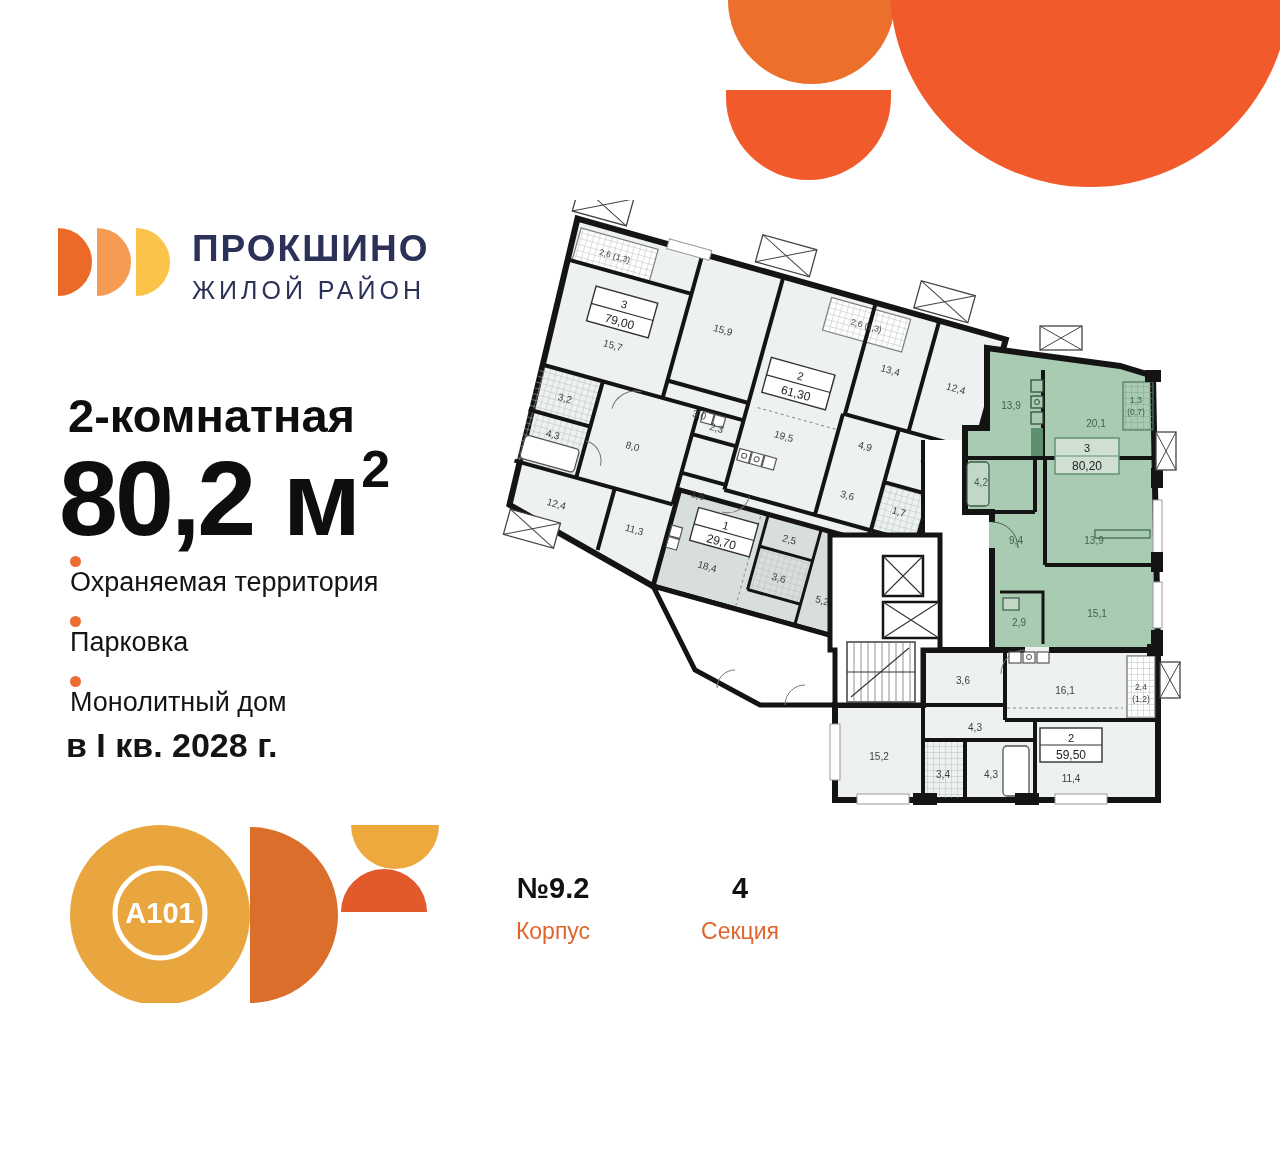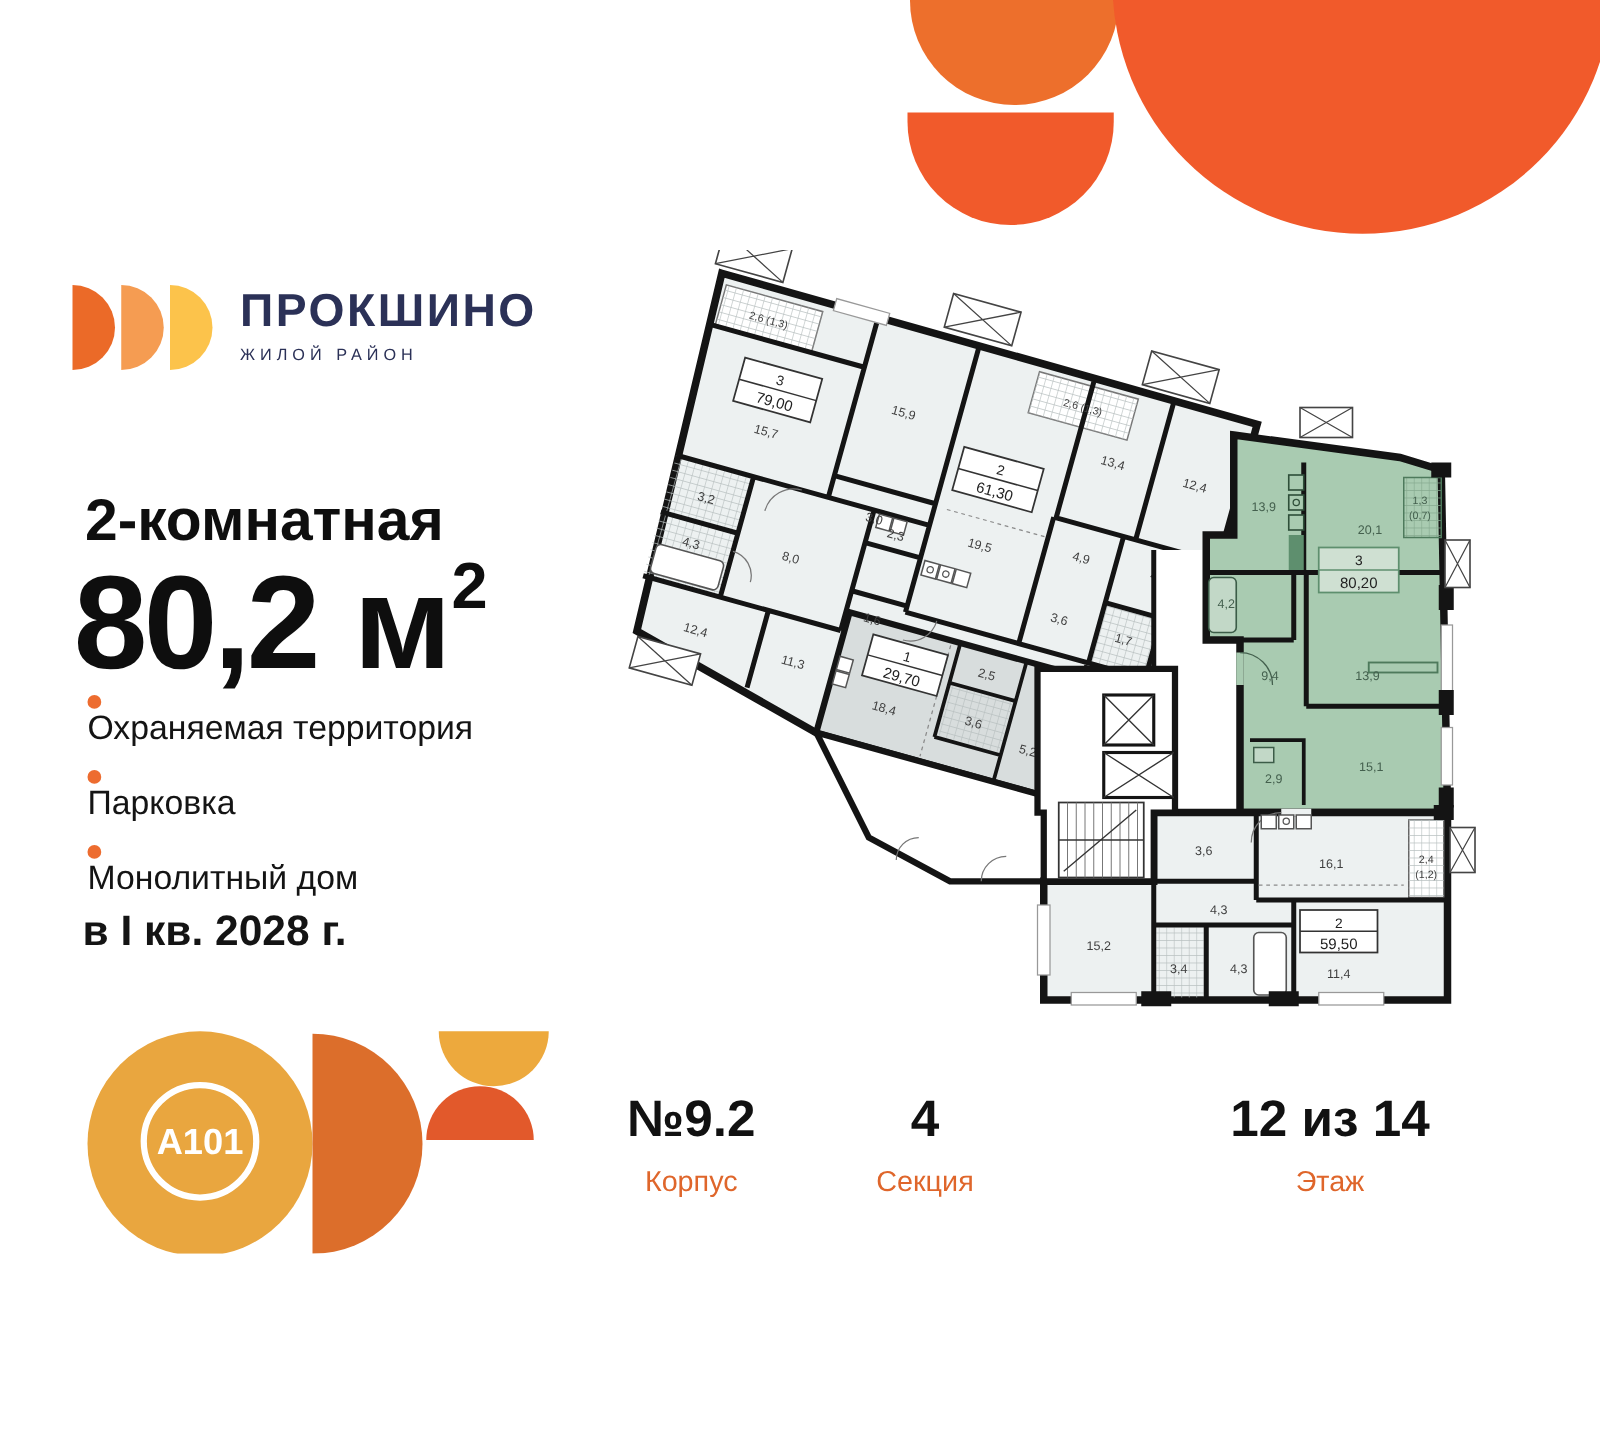--- a/index.html
+++ b/index.html
@@ -10,38 +10,38 @@
   .semi1{left:728px;top:0;width:167px;height:84px;background:#ED6F2C;border-radius:0 0 84px 84px;}
   .semi2{left:726px;top:90px;width:165px;height:90px;background:#F15A2B;border-radius:0 0 88px 88px;}
   .bigcircle{left:890px;top:-213px;width:400px;height:400px;background:#F15A2B;border-radius:50%;}
   
   .brand{position:absolute;left:58px;top:228px;display:flex;align-items:flex-start;}
   .crescents{display:flex;gap:5px;margin-right:22px;}
   .crescent{width:34px;height:68px;border-radius:0 34px 34px 0;}
   .c1{background:#EB6A28;} .c2{background:#F59C52;} .c3{background:#FCC34B;}
   .brandtext{padding-top:2px;}
   .brandname{font-size:37px;font-weight:bold;color:#2B3157;letter-spacing:2px;line-height:1;}
-  .brandtag{font-size:13px;color:#2B3157;letter-spacing:4px;margin-top:9px;}
+  .brandtag{font-size:25px;color:#2B3157;letter-spacing:4px;margin-top:9px;}
   
   .rooms-title{position:absolute;left:68px;top:388px;font-size:47px;font-weight:800;color:#0e0e0e;}
   .area-line{position:absolute;left:59px;top:438px;color:#0e0e0e;}
   .area-value{font-size:106px;font-weight:800;letter-spacing:-3px;}
   .area-unit{font-size:106px;font-weight:800;}
   .area-sup{font-size:52px;font-weight:800;vertical-align:48px;}
   
   .features{position:absolute;left:70px;top:556px;}
   .feature{display:flex;margin-bottom:18px;flex-direction:column;}
   .dot{width:11px;height:11px;border-radius:50%;background:#ED6C2F;margin-right:15px;flex:none;}
   .feature span{font-size:27px;color:#141414;}
   
   .keys1{position:absolute;left:66px;top:680px;font-size:34px;font-weight:bold;color:#E2662E;}
   .keys2{position:absolute;left:66px;top:726px;font-size:34px;font-weight:bold;color:#141414;}
   
   .info-col{position:absolute;text-align:center;}
-  .info-value{font-size:41px;font-weight:800;color:#111;}
+  .info-value{font-size:29px;font-weight:800;color:#111;}
   .info-label{font-size:23px;color:#DF662B;margin-top:13px;}
   .col1{left:453px;top:872px;width:200px;}
   .col2{left:640px;top:872px;width:200px;}
   .col3{left:944px;top:872px;width:240px;}
   
   .plan{position:absolute;left:495px;top:200px;}
   .a101{position:absolute;left:55px;top:820px;}
   .watermark{position:absolute;left:1078px;top:1080px;}
   
   .pt{font-family:"Liberation Sans",sans-serif;font-size:10px;fill:#3f3f3f;text-anchor:middle;}
@@ -341,24 +341,20 @@
   </svg>
 
   <div class="info-col col1">
     <div class="info-value">№9.2</div>
     <div class="info-label">Корпус</div>
   </div>
   <div class="info-col col2">
     <div class="info-value">4</div>
     <div class="info-label">Секция</div>
   </div>
-  <div class="info-col col3">
-    <div class="info-value">12 из 14</div>
-    <div class="info-label">Этаж</div>
-  </div>
 
   <svg class="watermark" width="200" height="75" viewBox="0 0 200 75">
     <g fill="#fff" stroke="#909090" stroke-width="1.4">
       <circle cx="112" cy="16" r="12"></circle>
         <circle cx="134" cy="11" r="10"></circle>
         <circle cx="152" cy="17" r="8"></circle>
         <circle cx="126" cy="22" r="11"></circle>
     </g>
     <path d="M96,42 q10,-8 16,-16" fill="none" stroke="#909090" stroke-width="1.4"></path>
     <text class="wm-ads" x="8" y="64">Ads</text>

